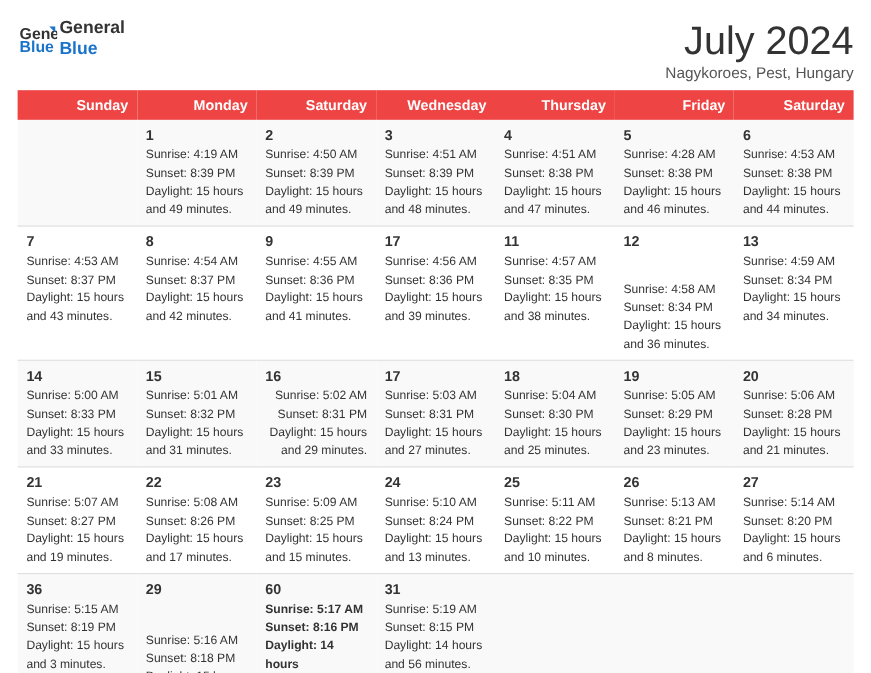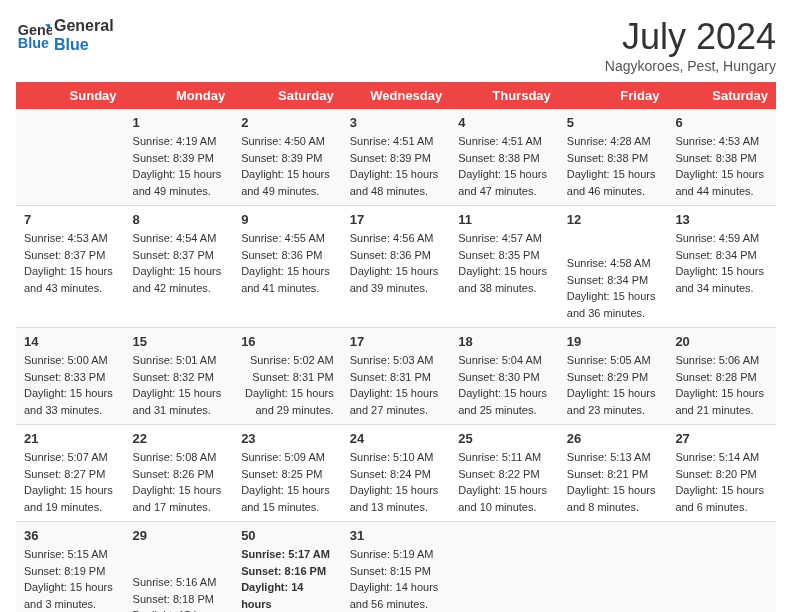--- a/index.html
+++ b/index.html
@@ -319,21 +319,21 @@
 and 3 minutes.</div>
         </td>
         <td>
           <span class="day-num">29</span>
           <div class="day-info" style="white-space: pre-line; margin-top: 31px;">Sunrise: 5:16 AM
 Sunset: 8:18 PM
 Daylight: 15 hours
 and 1 minute.</div>
         </td>
         <td>
-          <span class="day-num">50</span>
+          <span class="day-num">60</span>
           <div class="day-info" style="white-space: pre-line; font-weight: bold;">Sunrise: 5:17 AM
 Sunset: 8:16 PM
 Daylight: 14 hours
 and 58 minutes.</div>
         </td>
         <td>
           <span class="day-num">31</span>
           <div class="day-info" style="white-space: pre-line;">Sunrise: 5:19 AM
 Sunset: 8:15 PM
 Daylight: 14 hours

